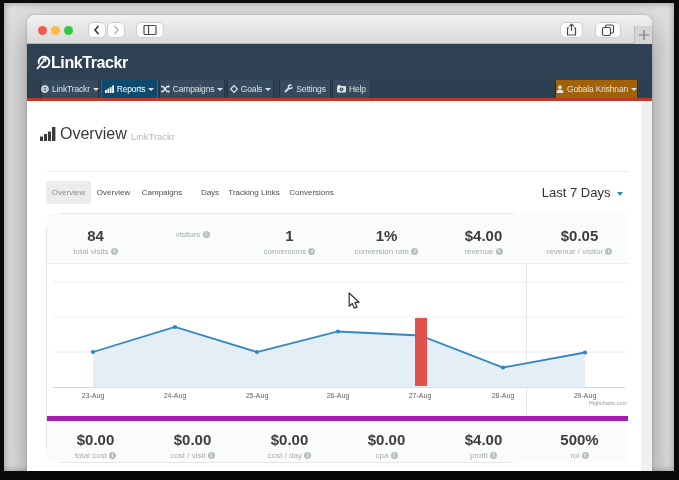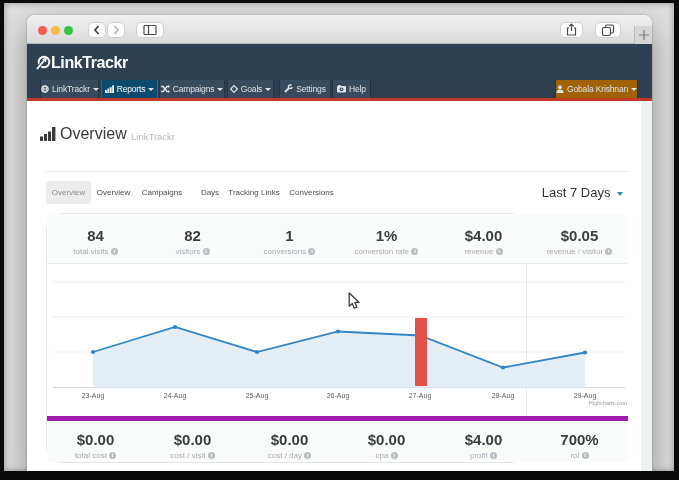--- a/index.html
+++ b/index.html
@@ -147,21 +147,20 @@
     <div class="tab" style="left:198px; width:58px;">Tracking Links</div>
     <div class="tab" style="left:257px; width:55px;">Conversions</div>
     <div class="last7">Last 7 Days <span class="caret"></span></div>
     <div class="panel">
       <div class="statrow top">
         <div class="stat" style="left:0; top:13px;">
               <div class="v">84</div>
               <div class="l">total visits <span class="info">i</span></div>
             </div>
         <div class="stat" style="left:97px; top:13px;">
-              <div class="v">82</div>
               <div class="l">visitors <span class="info">i</span></div>
             </div>
         <div class="stat" style="left:194px; top:13px;">
               <div class="v">1</div>
               <div class="l">conversions <span class="info">i</span></div>
             </div>
         <div class="stat" style="left:291px; top:13px;">
               <div class="v">1%</div>
               <div class="l">conversion rate <span class="info">i</span></div>
             </div>
@@ -216,21 +215,21 @@
             </div>
         <div class="stat" style="left:291px; top:10px;">
               <div class="v">$0.00</div>
               <div class="l">cpa <span class="info">i</span></div>
             </div>
         <div class="stat" style="left:388px; top:10px;">
               <div class="v">$4.00</div>
               <div class="l">profit <span class="info">i</span></div>
             </div>
         <div class="stat" style="left:484px; top:10px;">
-              <div class="v">700%</div>
+              <div class="v">500%</div>
               <div class="l">roi <span class="info">i</span></div>
             </div>
       </div>
     </div>
     <svg style="position:absolute; left:321px; top:191px;" width="14" height="19" viewBox="0 0 14 19">
       <path d="M1.2,1 L1.2,14.2 L4.3,11.4 L6.3,16.2 L8.9,15.1 L6.9,10.5 L11,10.3 Z" fill="#fdfdfd" stroke="#3b3f46" stroke-width="1.3" stroke-linejoin="round"></path>
     </svg>
   </div>
 </div>
 </div>

